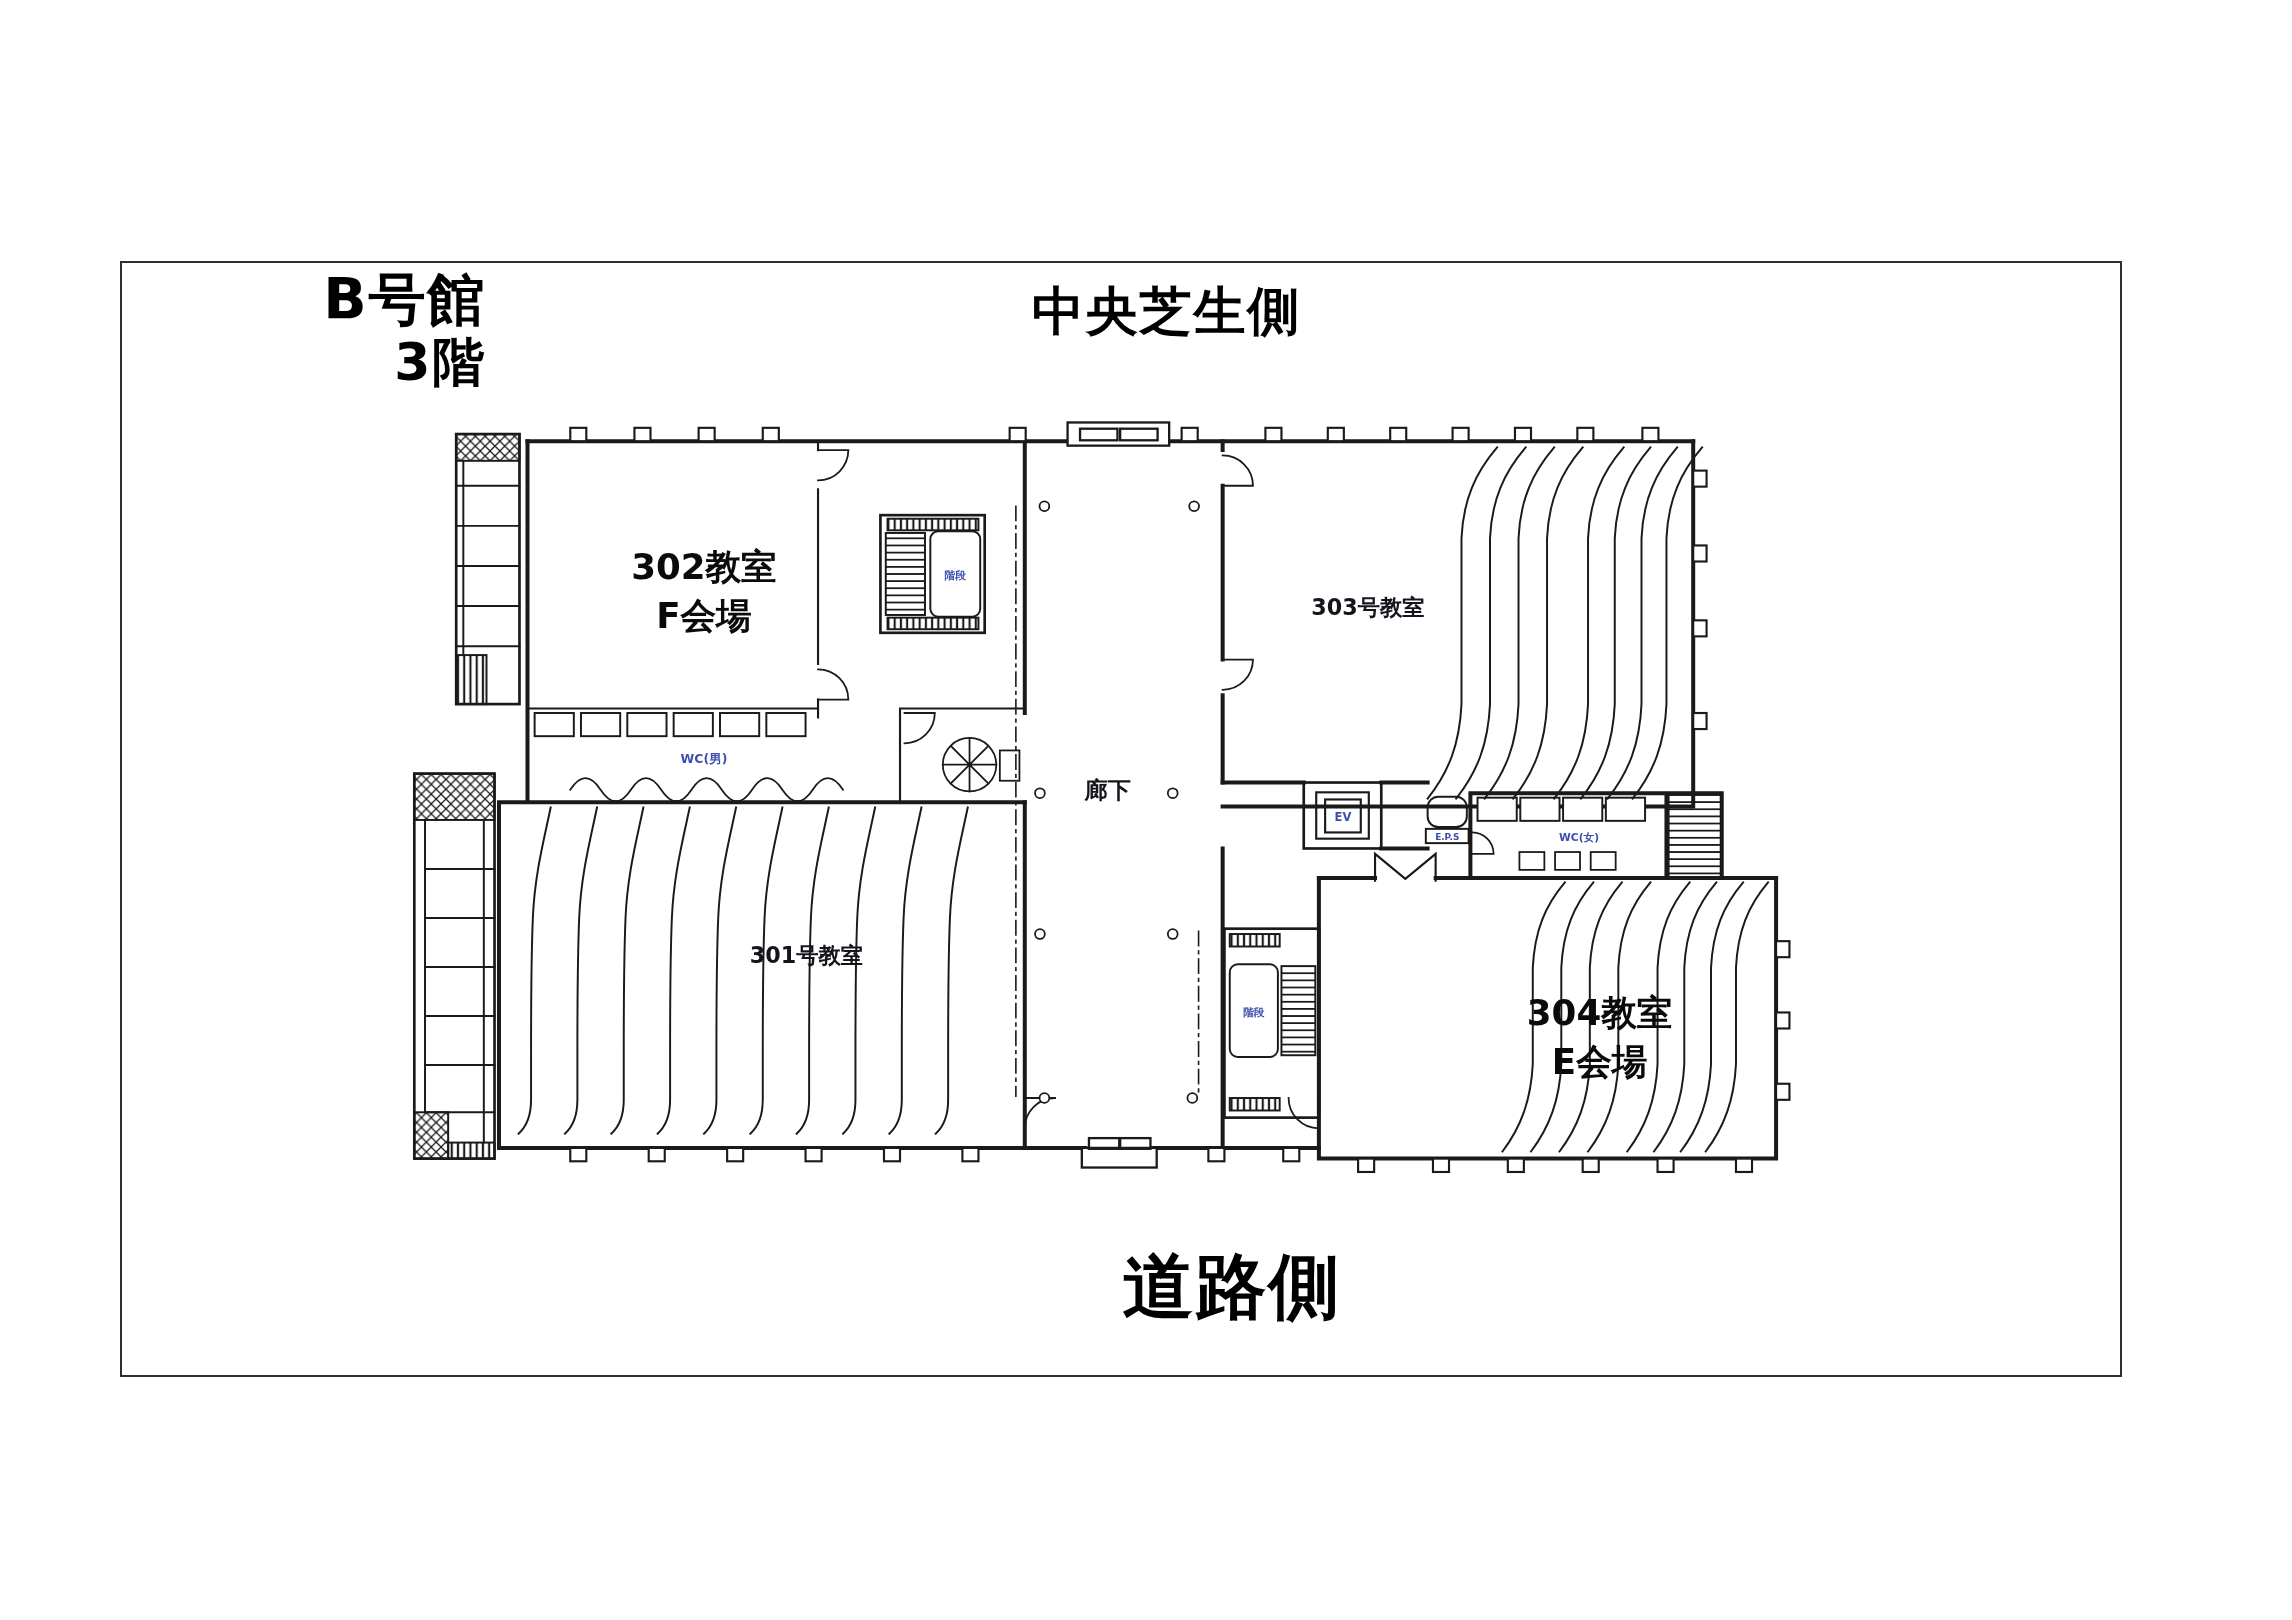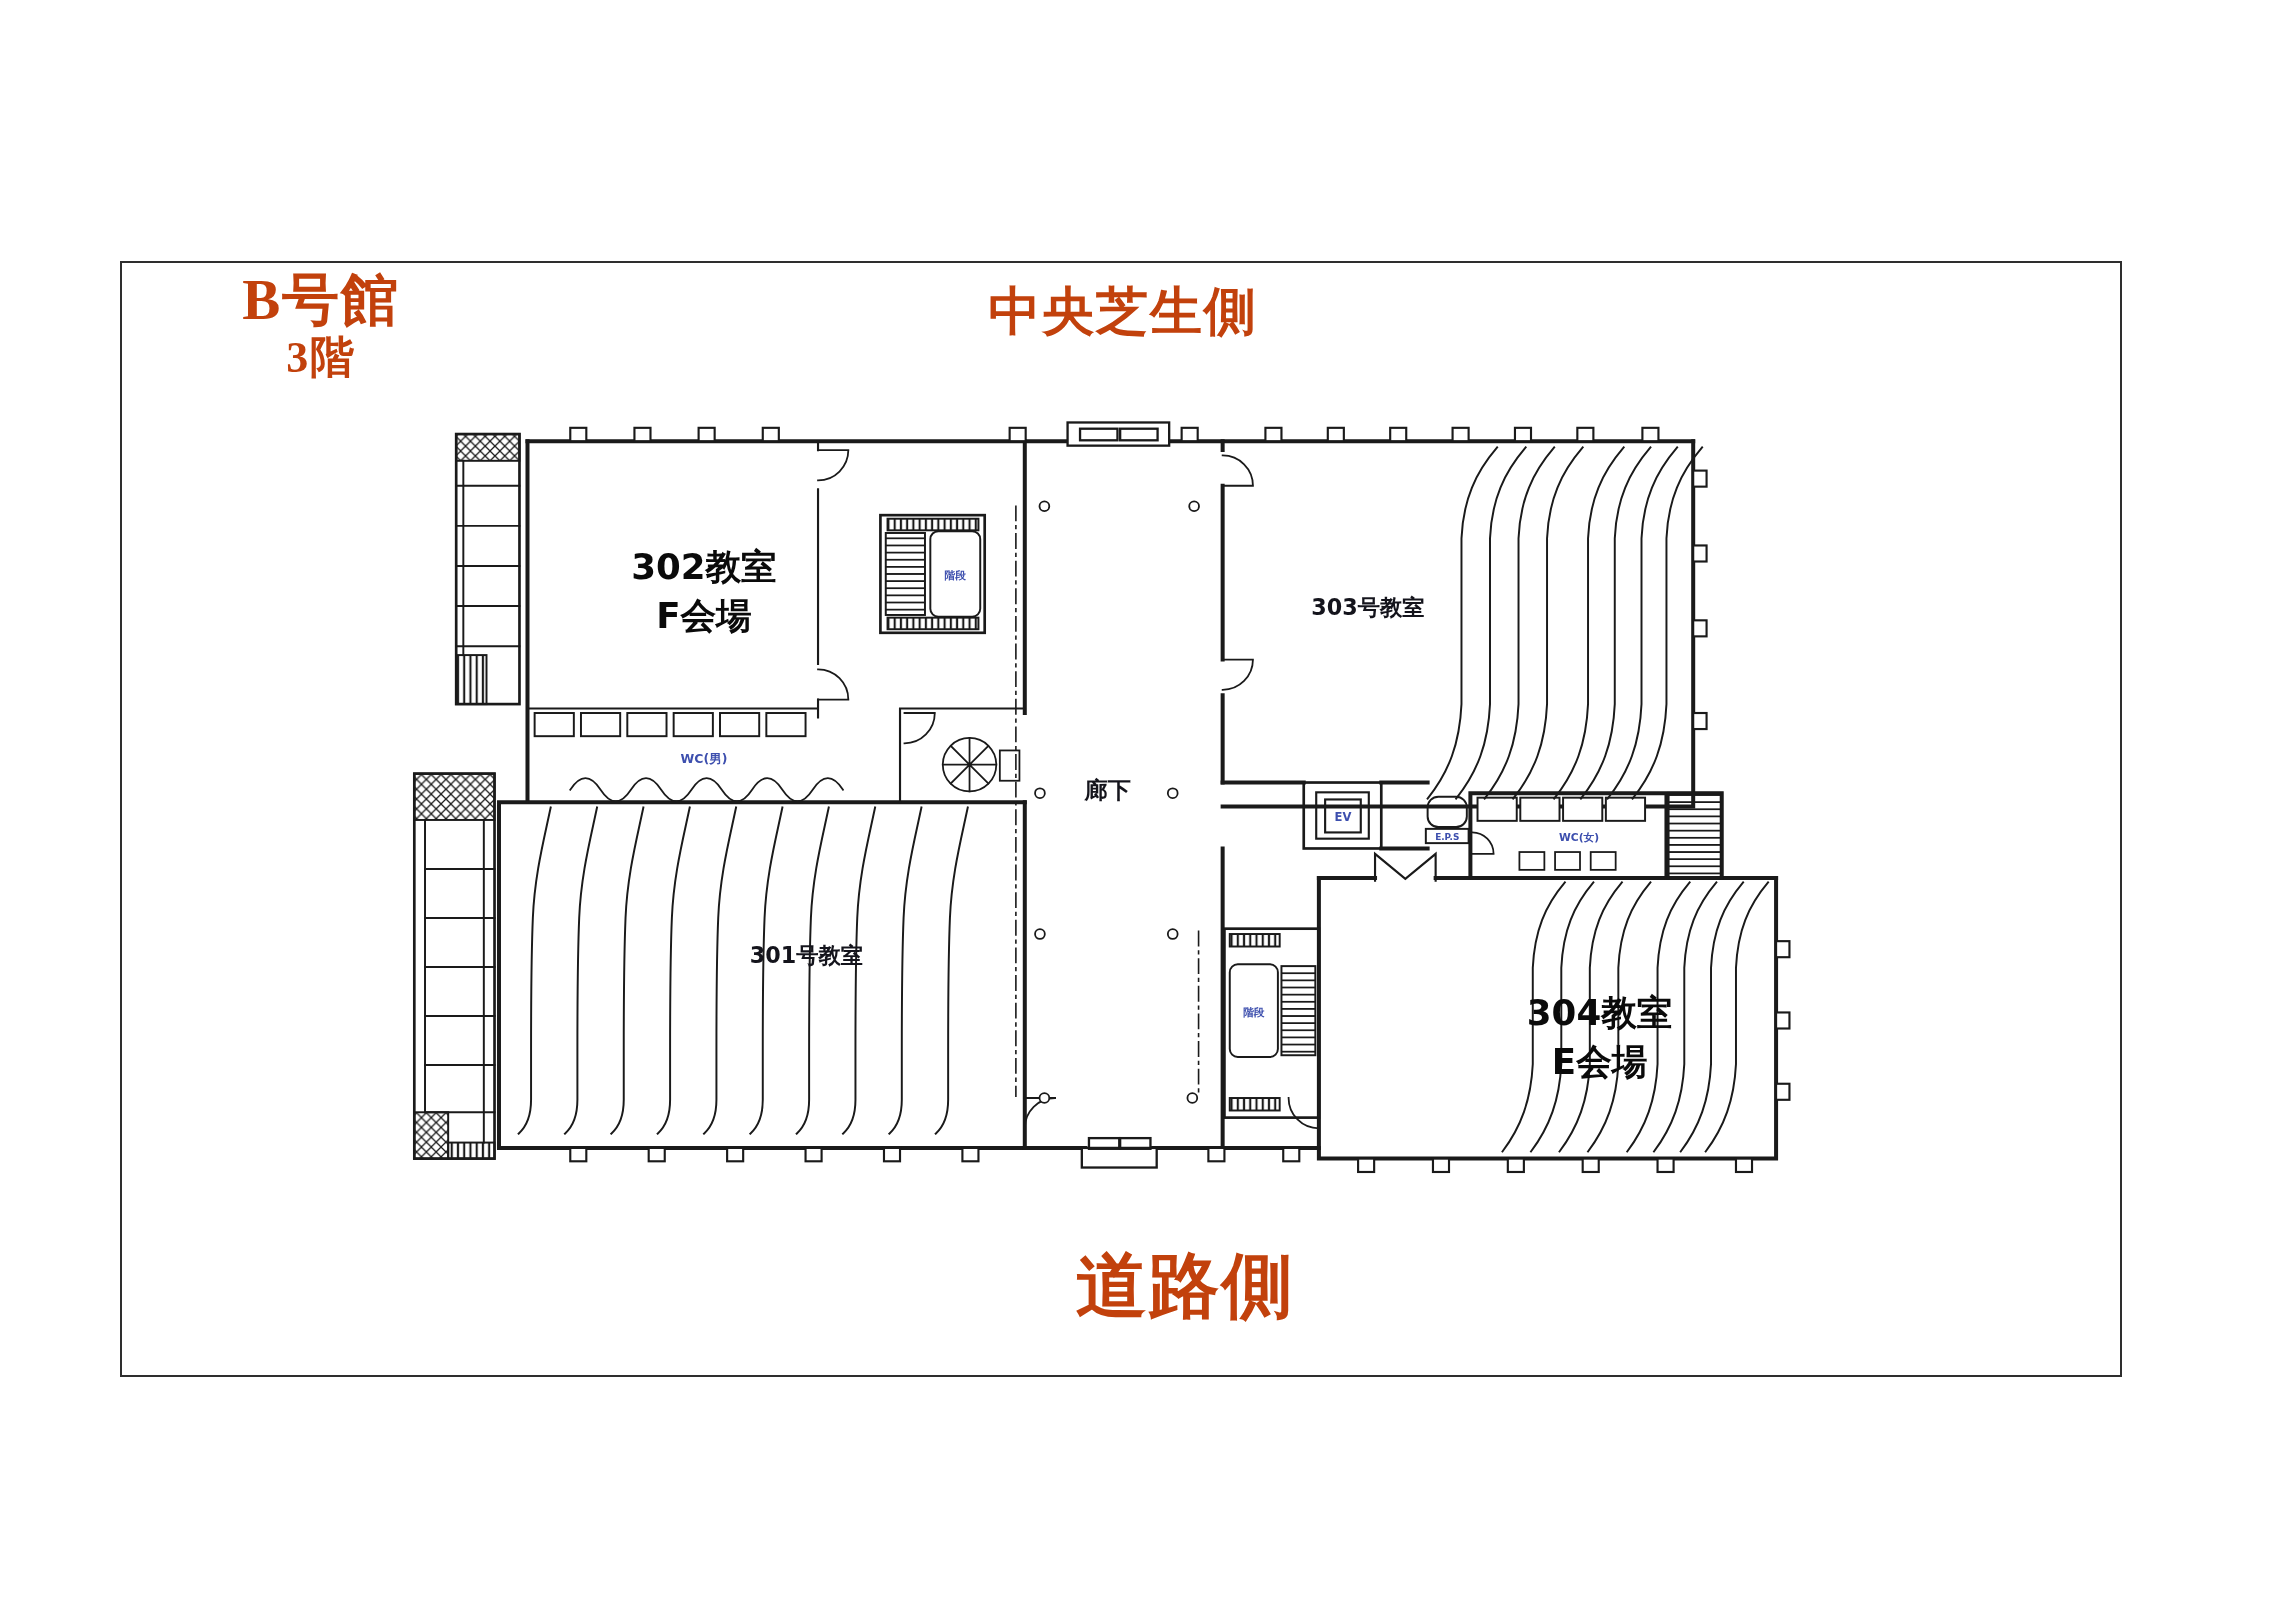--- a/index.html
+++ b/index.html
@@ -1,23 +1,23 @@
 <!DOCTYPE html>
 <html lang="ja" style="font-size:14.3px"><head>
 <meta charset="utf-8">
 <style>
   html,body{margin:0;padding:0;background:#fff;}
   body{width:2293px;height:1621px;position:relative;overflow:hidden;
        font-family:"DejaVu Sans","Liberation Sans",sans-serif;color:#111;}
   .frame{position:absolute;left:120px;top:261px;width:1998px;height:1112px;
          border:2.7px solid #2e2e2e;background:#fff;}
-  .big-label{position:absolute;font-weight:700;color:#c2410c;text-align:center;
-             letter-spacing:1.8px;line-height:1.15;font-family:Liberation Serif, serif;}
+  .big-label{position:absolute;font-weight:700;color:#000000;text-align:right;
+             letter-spacing:1.8px;line-height:1.15;}
   #building-title{left:156px;top:267px;width:330px;font-size:57px;}
-  #building-title .sub{font-size:44px;}
+  #building-title .sub{font-size:52px;}
   #label-top{left:945px;top:282px;width:356px;font-size:52px;}
   #label-bottom{left:1029px;top:1246px;width:312px;font-size:71px;}
   svg text{font-family:"DejaVu Sans","Liberation Sans",sans-serif;}
   .room-big{font-size:40px;font-weight:600;fill:#0a0a0a;}
   .room-small{font-size:25px;font-weight:600;fill:#14141c;}
   .corr{font-size:26px;font-weight:600;fill:#14141c;}
   .tiny{font-weight:700;}
 </style>
 </head>
 <body>

